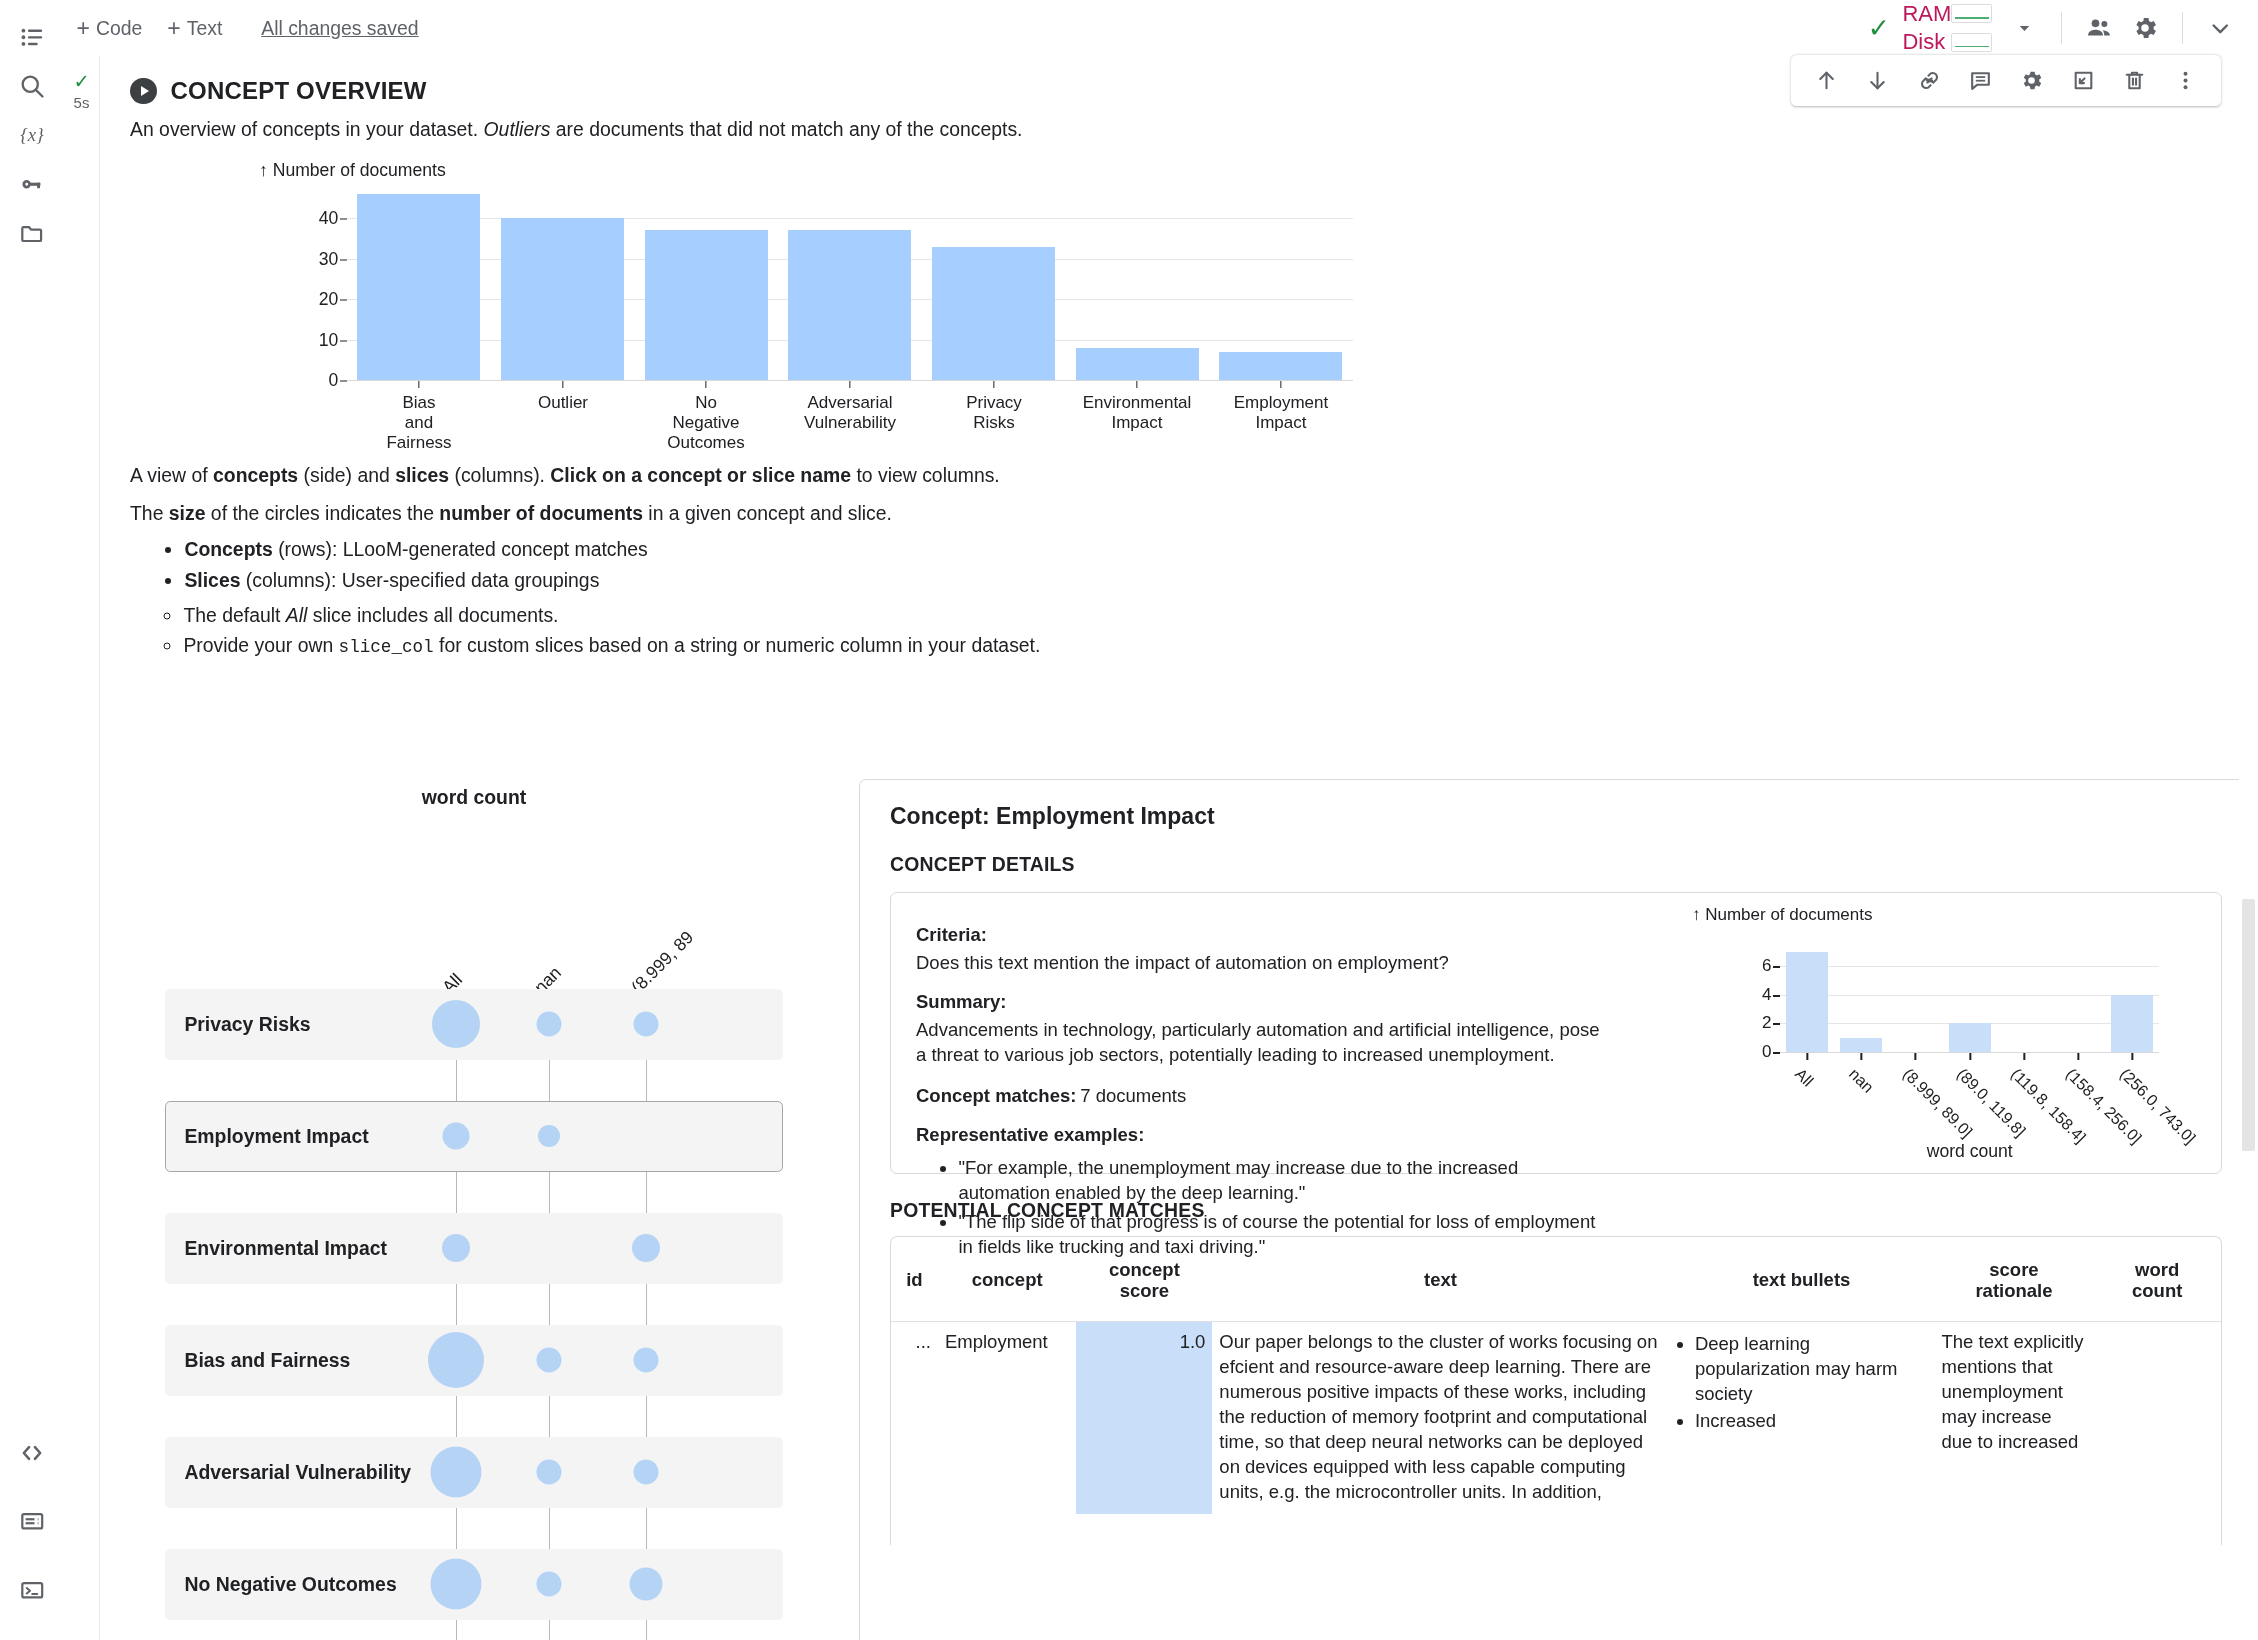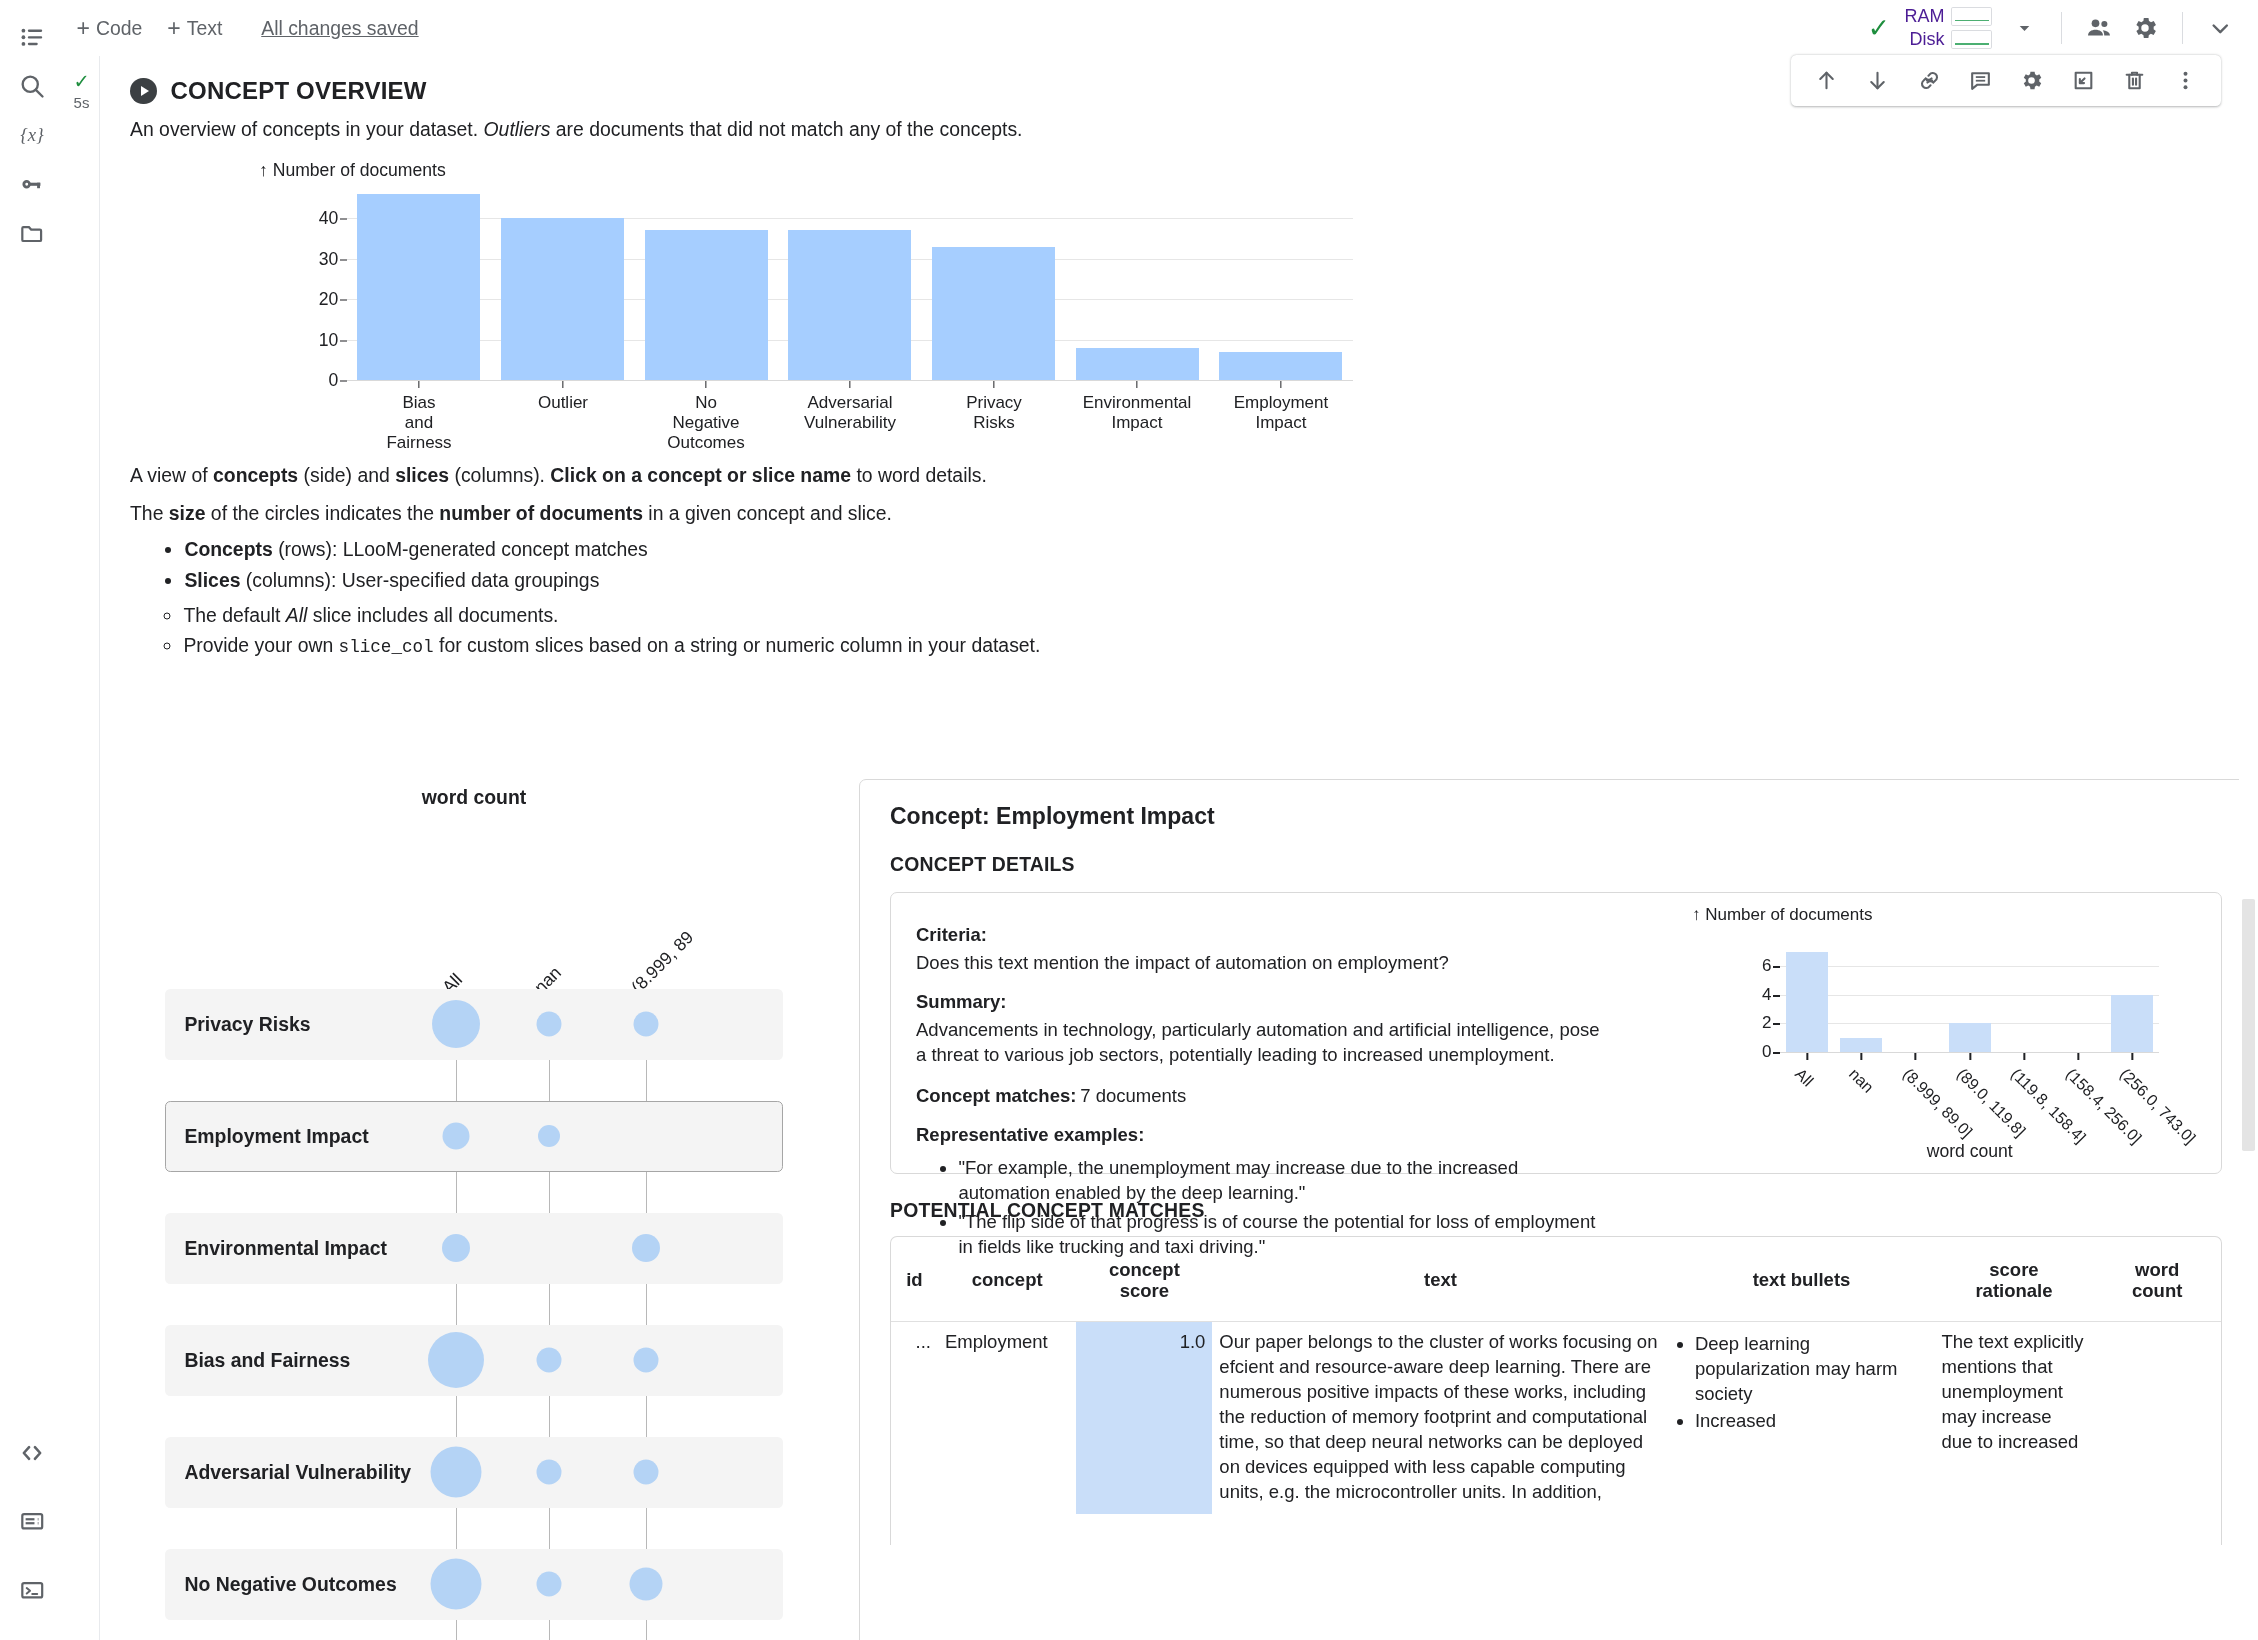--- a/index.html
+++ b/index.html
@@ -52,21 +52,21 @@
   }
   #top-right {
     margin-left: auto;
     display: flex; align-items: center; gap: 0px;
     padding-right: 16px;
   }
   #connect-status { display: flex; align-items: center; gap: 12.4px; padding: 0 8.8px; cursor: pointer;}
   .check-green { color: #1e8e3e; font-size: 26.5px; line-height: 1; }
   #ram-disk { display: flex; flex-direction: column; gap: 2.6px; }
   .meter-row { display: flex; align-items: center; gap: 7px; }
-  .meter-label { font-size: 18px; color: #4c1d95; width: 42px; text-align: right;}
+  .meter-label { font-size: 22px; color: #be185d; width: 42px; text-align: center;}
   .meter-box {
     width: 41px; height: 19.4px; border: 0.9px solid #dadce0; border-radius: 1.8px;
     position: relative; background: #fff;
   }
   .meter-box::after {
     content: ""; position: absolute; left: 2.6px; right: 2.6px; bottom: 3.5px;
     height: 1.8px; background: #4caf72;
   }
   .divider-v { width: 0.9px; height: 32px; background: #dadce0; margin: 0 14px; }
   .tr-icon { width: 46px; height: 46px; display:flex; align-items:center; justify-content:center; color:#5f6368; cursor:pointer; border-radius: 50%;}
@@ -493,21 +493,21 @@
 Impact</div>
           <div class="bar" title="Employment Impact: 7" style="left: 872px; width: 123px; height: 28px; background: rgb(166, 206, 255);"></div>
           <div class="xtick-mark" style="left: 934px;"></div>
           <div class="xlab" style="left: 934px;">Employment
 Impact</div>
           <div class="gridline" style="bottom: 0px; background: rgb(217, 217, 217);"></div>
         </div>
     </div>
 
     <div class="body-line">
-      <span>A view of </span><b>concepts</b><span> (side) and </span><b>slices</b><span> (columns). </span><b>Click on a concept or slice name</b><span> to word details.</span>
+      <span>A view of </span><b>concepts</b><span> (side) and </span><b>slices</b><span> (columns). </span><b>Click on a concept or slice name</b><span> to view columns.</span>
     </div>
     <div class="body-line" style="margin-top:12px;">
       <span>The </span><b>size</b><span> of the circles indicates the </span><b>number of documents</b><span> in a given concept and slice.</span>
     </div>
     <ul class="bul">
       <li><b>Concepts</b><span> (rows): LLooM-generated concept matches</span></li>
       <li><b>Slices</b><span> (columns): User-specified data groupings</span></li>
     </ul>
     <ul class="sub-bul">
       <li><span>The default </span><em>All</em><span> slice includes all documents.</span></li>

